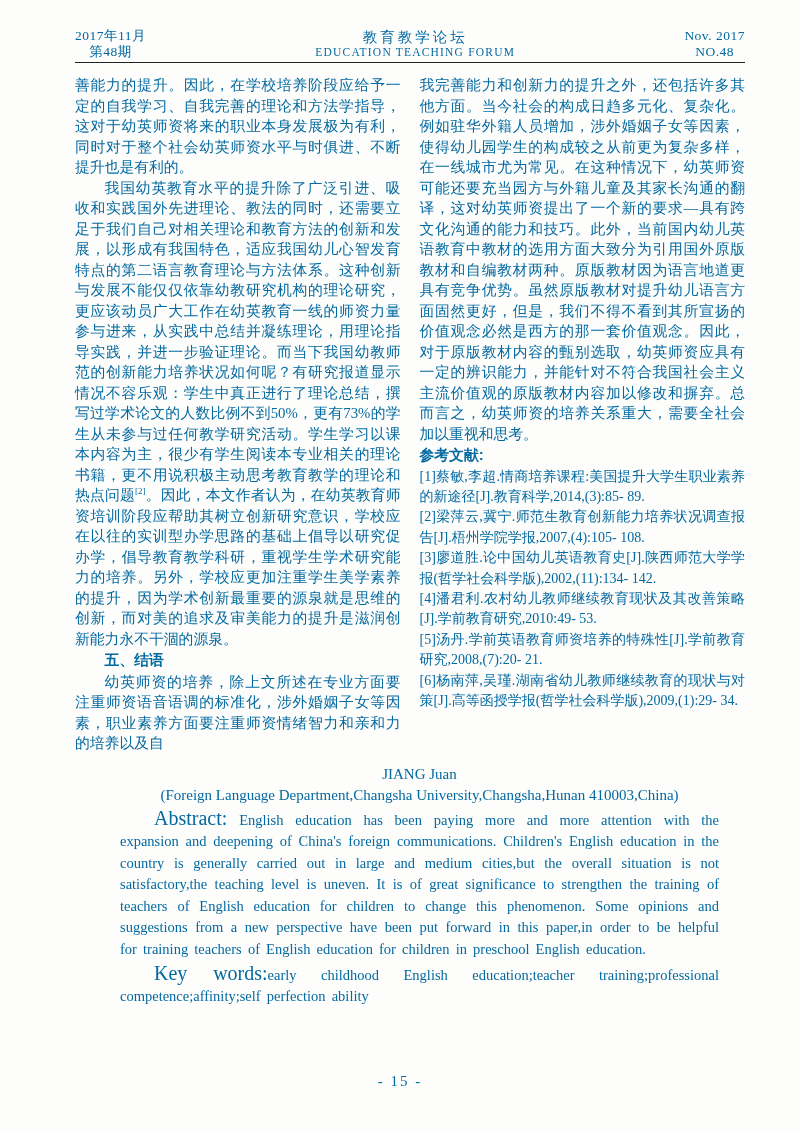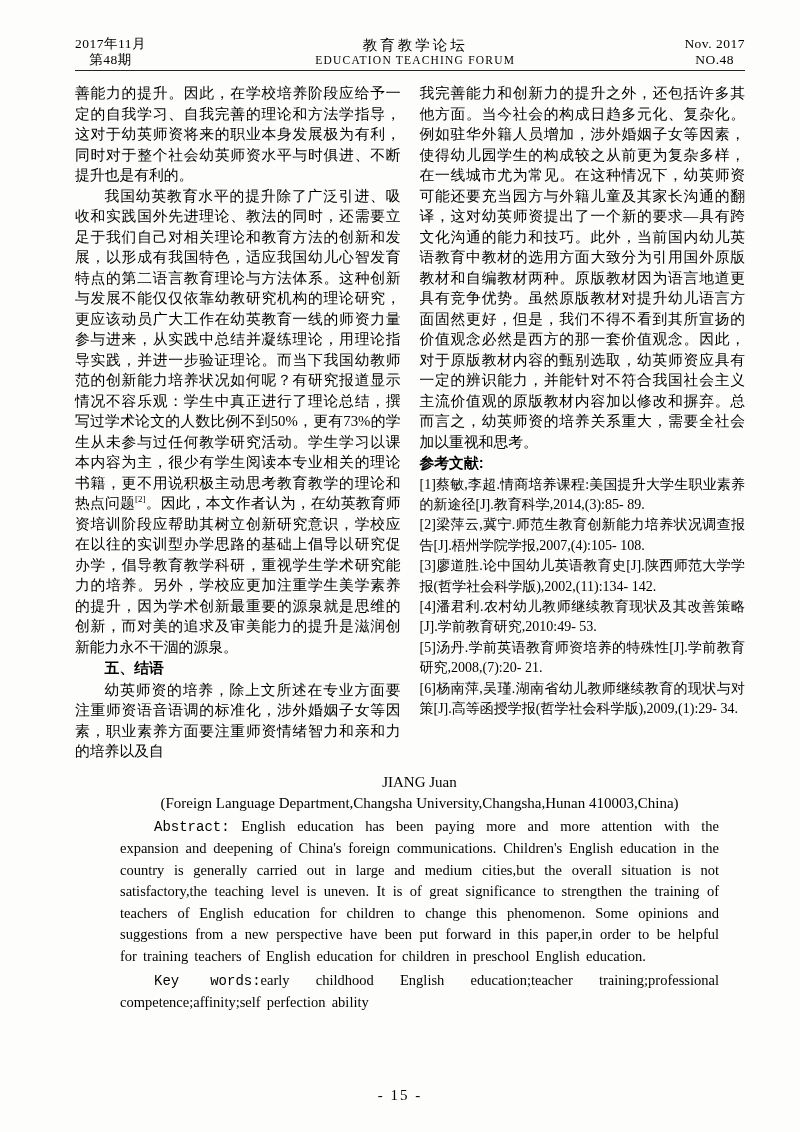--- a/index.html
+++ b/index.html
@@ -1,19 +1,19 @@
 <!DOCTYPE html>
 <html lang="zh"><head>
 <meta charset="utf-8">
 <style>
   html,body{margin:0;padding:0;background:#e9e9e7;}
   .page{
     width:800px;height:1132px;margin:0 auto;position:relative;
-    background:#fdfdfb;color:#000000;box-sizing:border-box;
-    padding:36px 55px 0 75px;
+    background:#fdfdfb;color:#0369a1;box-sizing:border-box;
+    padding:28px 55px 0 75px;
     font-family:"Liberation Serif","DejaVu Serif",serif;
   }
   
   .header{display:flex;justify-content:space-between;align-items:flex-end;}
   .h-left,.h-right{font-size:13.5px;line-height:15.5px;text-align:center;letter-spacing:.5px;}
   .h-center{text-align:center;flex:1;}
   .jt-cn{font-size:14.5px;line-height:16px;letter-spacing:3px;}
   .jt-en{font-size:11.5px;line-height:14px;letter-spacing:1.2px;}
   .header-rule{border-bottom:1.6px solid #232323;margin-top:3px;}
   
@@ -30,23 +30,23 @@
   .refs p{margin:0;font-size:14px;line-height:20.4px;text-align:justify;}
   
   .english{margin-top:10px;padding:0 26px 0 45px;}
   .en-title{margin:8px 0 2px 0;font-size:16px;font-weight:normal;text-align:center;line-height:21px;}
   .en-author{text-align:center;font-size:15px;line-height:21px;}
   .en-affil{text-align:center;font-size:15px;line-height:21px;margin-bottom:2px;}
   .en-abstract,.en-keywords{
     margin:2px 0 0 0;font-size:14.5px;line-height:21.6px;
     text-align:justify;text-indent:34px;word-spacing:2.5px;
   }
-  .en-label{font-family:Liberation Mono, monospace;font-size:14px;}
+  .en-label{font-family:Liberation Serif, serif;font-size:20px;}
   
-  .footer{position:absolute;left:0;bottom:28px;width:100%;text-align:center;}
+  .footer{position:absolute;left:0;bottom:42px;width:100%;text-align:center;}
   .pageno{font-size:15px;letter-spacing:2px;}
 </style>
 </head>
 <body>
 
 <div class="page">
 
   <header class="header">
     <div class="h-left">
       <div>2017年11月</div>

